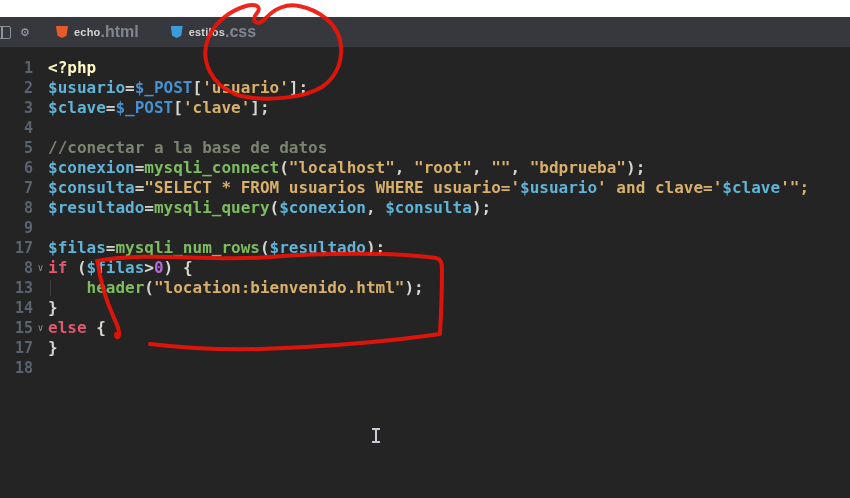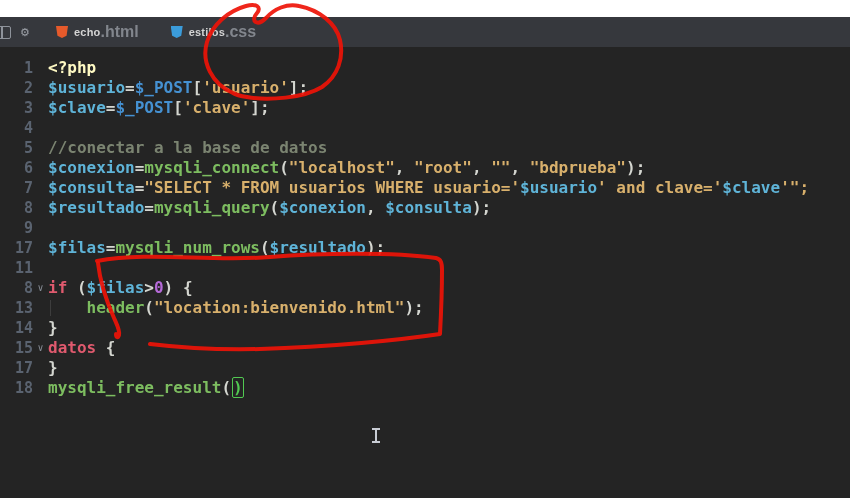--- a/index.html
+++ b/index.html
@@ -124,53 +124,47 @@
             <span class="ln" style="color: rgb(90, 99, 112);">9</span>
             <span class="fold" style="color: rgb(133, 139, 148);"></span>
             <span class="codetxt"></span>
           </div>
           <div class="line-row">
             <span class="ln" style="color: rgb(90, 99, 112);">17</span>
             <span class="fold" style="color: rgb(133, 139, 148);"></span>
             <span class="codetxt"><span class="tok-variable" style="color: rgb(95, 180, 216);">$filas</span><span class="tok-punctuation" style="color: rgb(212, 214, 208);">=</span><span class="tok-function" style="color: rgb(125, 189, 96);">mysqli_num_rows</span><span class="tok-punctuation" style="color: rgb(212, 214, 208);">(</span><span class="tok-variable" style="color: rgb(95, 180, 216);">$resultado</span><span class="tok-punctuation" style="color: rgb(212, 214, 208);">);</span></span>
           </div>
           <div class="line-row">
-            <span class="ln" style="color: rgb(90, 99, 112);">11</span>
-            <span class="fold" style="color: rgb(133, 139, 148);"></span>
-            <span class="codetxt"></span>
-          </div>
-          <div class="line-row">
             <span class="ln" style="color: rgb(90, 99, 112);">8</span>
             <span class="fold" style="color: rgb(133, 139, 148);">∨</span>
             <span class="codetxt"><span class="tok-keyword" style="color: rgb(224, 90, 110);">if</span><span class="tok-punctuation" style="color: rgb(212, 214, 208);"> (</span><span class="tok-variable" style="color: rgb(95, 180, 216);">$filas</span><span class="tok-punctuation" style="color: rgb(212, 214, 208);">&gt;</span><span class="tok-number" style="color: rgb(181, 106, 216);">0</span><span class="tok-punctuation" style="color: rgb(212, 214, 208);">) {</span></span>
           </div>
           <div class="line-row guide">
             <span class="ln" style="color: rgb(90, 99, 112);">13</span>
             <span class="fold" style="color: rgb(133, 139, 148);"></span>
             <span class="codetxt"><span class="tok-space">    </span><span class="tok-function" style="color: rgb(125, 189, 96);">header</span><span class="tok-punctuation" style="color: rgb(212, 214, 208);">(</span><span class="tok-string" style="color: rgb(216, 176, 108);">"location:bienvenido.html"</span><span class="tok-punctuation" style="color: rgb(212, 214, 208);">);</span></span>
           </div>
           <div class="line-row">
             <span class="ln" style="color: rgb(90, 99, 112);">14</span>
             <span class="fold" style="color: rgb(133, 139, 148);"></span>
             <span class="codetxt"><span class="tok-punctuation" style="color: rgb(212, 214, 208);">}</span></span>
           </div>
           <div class="line-row">
             <span class="ln" style="color: rgb(90, 99, 112);">15</span>
             <span class="fold" style="color: rgb(133, 139, 148);">∨</span>
-            <span class="codetxt"><span class="tok-keyword" style="color: rgb(224, 90, 110);">datos</span><span class="tok-punctuation" style="color: rgb(212, 214, 208);"> {</span></span>
+            <span class="codetxt"><span class="tok-keyword" style="color: rgb(224, 90, 110);">else</span><span class="tok-punctuation" style="color: rgb(212, 214, 208);"> {</span></span>
           </div>
           <div class="line-row">
             <span class="ln" style="color: rgb(90, 99, 112);">17</span>
             <span class="fold" style="color: rgb(133, 139, 148);"></span>
             <span class="codetxt"><span class="tok-punctuation" style="color: rgb(212, 214, 208);">}</span></span>
           </div>
           <div class="line-row">
             <span class="ln" style="color: rgb(90, 99, 112);">18</span>
             <span class="fold" style="color: rgb(133, 139, 148);"></span>
-            <span class="codetxt"><span class="tok-function" style="color: rgb(125, 189, 96);">mysqli_free_result</span><span class="tok-punctuation" style="color: rgb(212, 214, 208);">(</span><span class="tok-bracket_highlight" style="color: rgb(82, 201, 82); border-color: rgb(82, 201, 82);">)</span></span>
           </div>
         </div>
       <div id="ibeam">
           <span class="stem"></span>
         </div>
     </div>
   </div>
 
   <svg id="annotations" viewBox="0 0 850 498" xmlns="http://www.w3.org/2000/svg">
     <path class="ann" fill="none" stroke-width="4" stroke-linecap="round" stroke-linejoin="round" opacity="0.92" d="M 233,93 C 212,84 201,62 207,42 C 212,25 228,11 246,6 C 256,3 262,7 257,13

